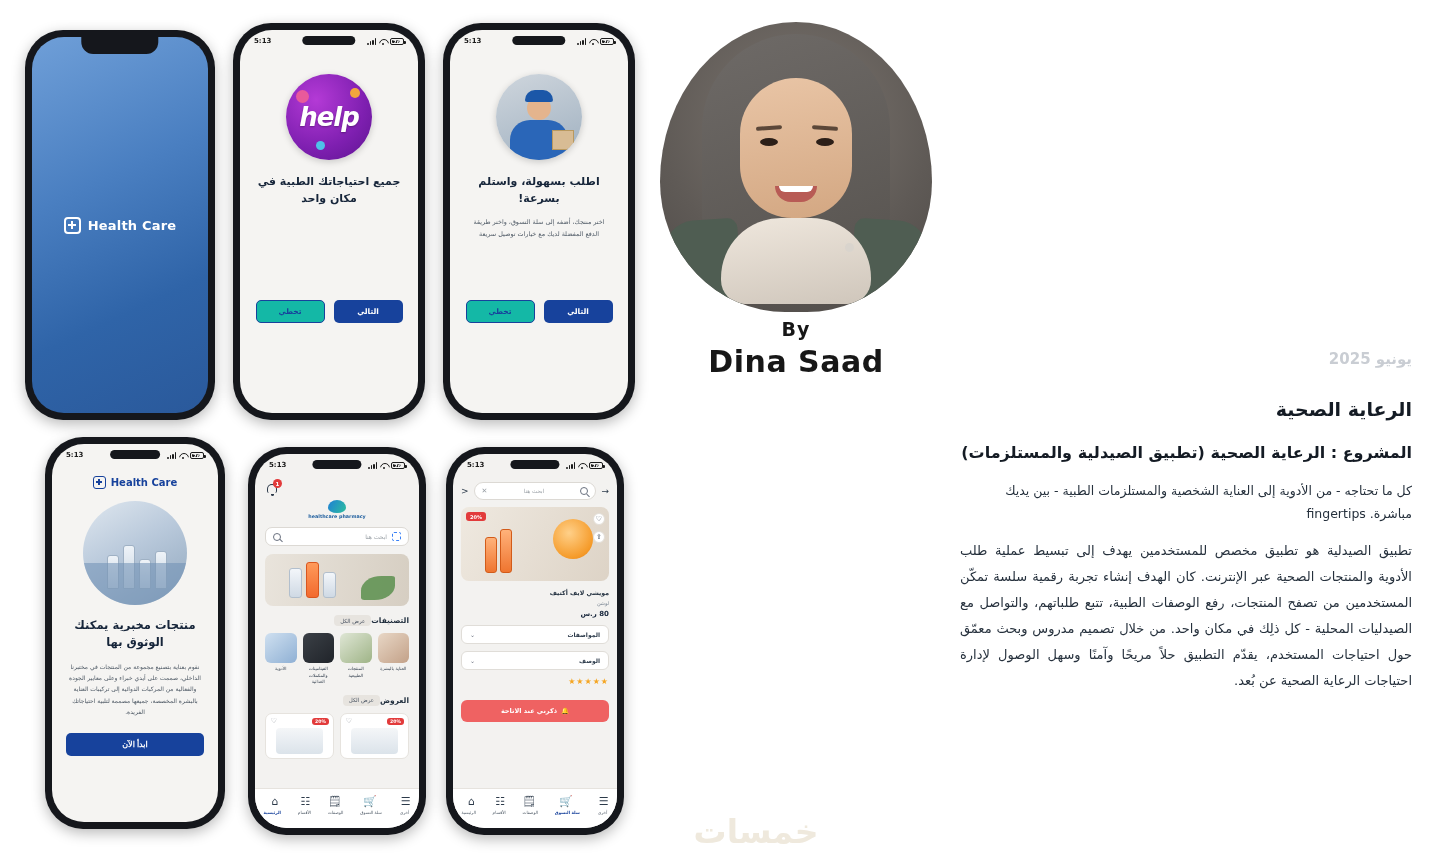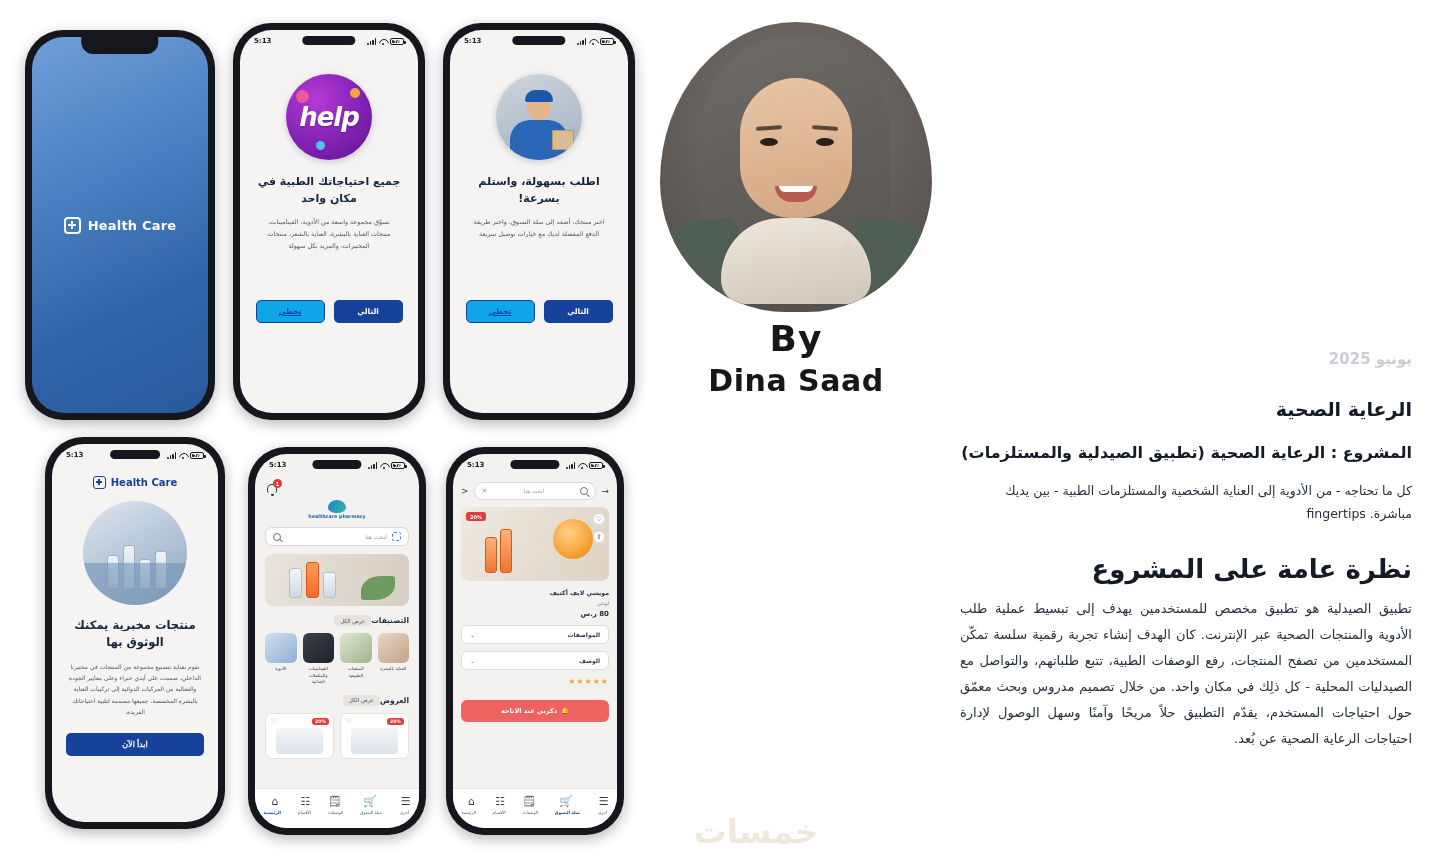--- a/index.html
+++ b/index.html
@@ -150,24 +150,23 @@
   .ob-actions {
     margin-top:auto; margin-bottom:76px;
     display:flex; gap:9px; width:100%; justify-content:center; direction:rtl;
   }
   .btn-primary {
     background:#17429c; color:#fff; border:none; border-radius:5px;
     font-size:7.5px; font-weight:700; padding:6px 0; width:69px; cursor:pointer;
     font-family:inherit;
   }
   .btn-ghost {
-    background:#0ea5e9; color:#17429c; border:1px solid #17429c; border-radius:5px;
+    background:#14b8a6; color:#17429c; border:1px solid #17429c; border-radius:5px;
     font-size:7.5px; font-weight:700; padding:6px 12px; width:69px; cursor:pointer;
     font-family:inherit;
-    text-decoration:underline;
   }
 
   
   #phone4 { left:45px; top:437px; width:180px; height:392px; }
   .p4-header {
     display:flex; align-items:center; justify-content:center; gap:5px;
     padding:10px 0 6px;
   }
   .p4-logo {
     width:13px; height:13px; border:1.6px solid #17429c; border-radius:3px; position:relative;
@@ -334,21 +333,21 @@
     background:linear-gradient(170deg,#efe7dd,#cfc6bb);
   }
   .portrait .coat-l, .portrait .coat-r {
     position:absolute; bottom:0; width:74px; height:92px; background:#4f5d52;
   }
   .portrait .coat-l{ left:6px; border-radius:30px 10px 0 0; transform:rotate(-4deg); }
   .portrait .coat-r{ right:6px; border-radius:10px 30px 0 0; transform:rotate(4deg); }
   .portrait .pin{ position:absolute; right:78px; bottom:60px; width:9px; height:9px; border-radius:50%; background:#d9d4cd;}
 
   .byline { position:absolute; left:660px; top:318px; width:272px; text-align:center; }
-  .byline .by { font-size:36px; font-weight:700; color:#171717; letter-spacing:1px; }
+  .byline .by { font-size:19px; font-weight:700; color:#171717; letter-spacing:1px; }
   .byline .nm { font-size:30px; font-weight:700; color:#171717; margin-top:4px; letter-spacing:0.5px; }
 
   
   .rtl-col {
     position:absolute; left:960px; top:28px; width:452px;
     direction:rtl; text-align:right; color:#1b2430;
   }
   .date { color:#c9cdd3; font-size:15px; font-weight:700; margin-top:322px; }
   .h-main { font-size:19px; font-weight:700; margin-top:30px; color:#141b24; }
   .h-sub { font-size:16px; font-weight:700; margin-top:20px; color:#141b24; line-height:1.6; }
@@ -397,21 +396,20 @@
         </span>
       </div>
       <div class="ob-body">
         <div class="ob-hero hero-help">
           <span class="dotA"></span>
           <span class="dotB"></span>
           <span class="dotC"></span>
           <span class="word">help</span>
         </div>
         <div class="ob-title">جميع احتياجاتك الطبية في مكان واحد</div>
-        <div class="ob-desc">تسوّق مجموعة واسعة من الأدوية، الفيتامينات، منتجات العناية بالبشرة، العناية بالشعر، منتجات المختبرات، والمزيد بكل سهولة</div>
         <div class="ob-actions">
           <button class="btn-primary">التالي</button>
           <button class="btn-ghost">تخطي</button>
         </div>
       </div>
     </div>
   </div>
 
   <div class="phone" id="phone3">
     <div class="screen">
@@ -698,18 +696,17 @@
   <div class="byline">
     <div class="by">By</div>
     <div class="nm">Dina Saad</div>
   </div>
 
   <div class="rtl-col">
     <div class="date">يونيو 2025</div>
     <div class="h-main">الرعاية الصحية</div>
     <div class="h-sub">المشروع :  الرعاية الصحية (تطبيق الصيدلية والمستلزمات)</div>
     <div class="p-lead">كل ما تحتاجه - من الأدوية إلى العناية الشخصية والمستلزمات الطبية - بين يديك مباشرة. fingertips</div>
-    <div class="h-big">نظرة عامة على المشروع</div>
     <div class="p-body">تطبيق الصيدلية هو تطبيق مخصص للمستخدمين يهدف إلى تبسيط عملية طلب الأدوية والمنتجات الصحية عبر الإنترنت. كان الهدف إنشاء تجربة رقمية سلسة تمكّن المستخدمين من تصفح المنتجات، رفع الوصفات الطبية، تتبع طلباتهم، والتواصل مع الصيدليات المحلية - كل ذلِك في مكان واحد. من خلال تصميم مدروس وبحث معمّق حول احتياجات المستخدم، يقدّم التطبيق حلاً مريحًا وآمنًا وسهل الوصول لإدارة احتياجات الرعاية الصحية عن بُعد.</div>
   </div>
 
   <div class="watermark">خمسات</div>
 </div>
 
 </body></html>

